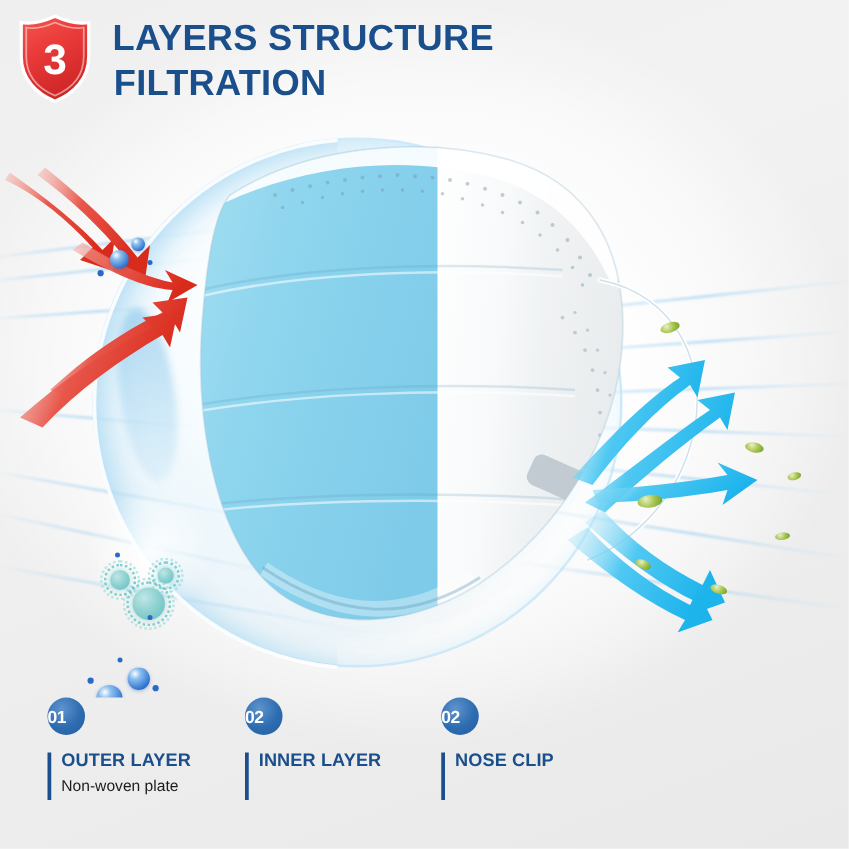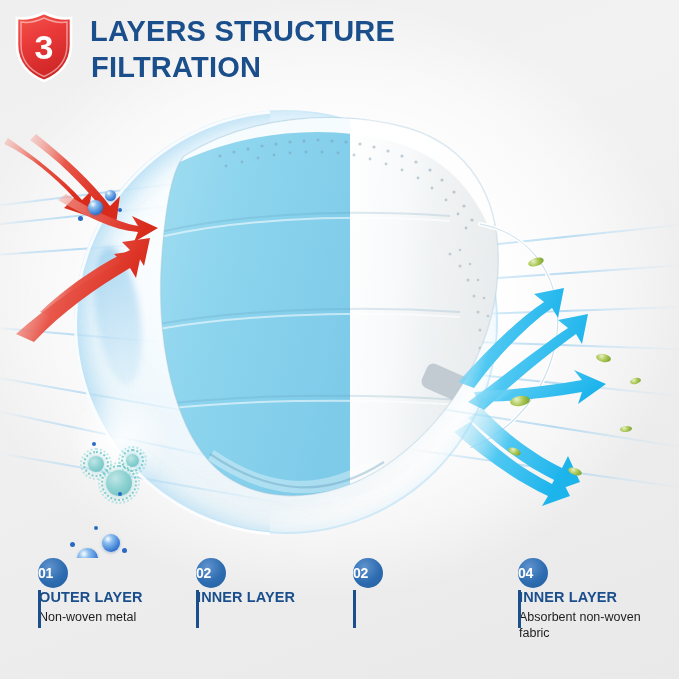--- a/index.html
+++ b/index.html
@@ -174,21 +174,22 @@
     background: radial-gradient(circle at 38% 30%, #5f93cd 0%, #2d6cb0 55%, #255f9f 100%);
     color: #ffffff;
     font-size: 14px;
     font-weight: bold;
     line-height: 30px;
     text-align: left;
     letter-spacing: -0.3px;
   }
   .legend-body {
     position: relative;
-    padding-left: 1px;
+    margin-top: 12px;
+    padding-left: 11px;
   }
   .legend-body::before {
     content: "";
     position: absolute;
     left: 0; top: 2px;
     width: 3px; height: 38px;
     background: #1b4f8c;
   }
   .legend-title {
     font-size: 14.5px;
@@ -448,39 +449,33 @@
       <div class="pollen" style="left:620px; top:330px; width:12px; height:6px; transform:rotate(-6deg);"></div>
     </div>
   </div>
 
   <div class="legend">
 
     <div class="legend-item" style="left:38px; width:145px;">
       <div class="badge">01</div>
       <div class="legend-body">
         <div class="legend-title">OUTER LAYER</div>
-        <div class="legend-sub">Non-woven metal</div>
+        <div class="legend-sub">Non-woven plate</div>
       </div>
     </div>
 
     <div class="legend-item" style="left:196px; width:150px;">
       <div class="badge">02</div>
       <div class="legend-body">
         <div class="legend-title">INNER LAYER</div>
       </div>
     </div>
 
     <div class="legend-item" style="left:353px; width:155px;">
       <div class="badge">02</div>
       <div class="legend-body">
+        <div class="legend-title">NOSE CLIP</div>
       </div>
     </div>
 
-    <div class="legend-item" style="left:518px; width:140px;">
-      <div class="badge">04</div>
-      <div class="legend-body">
-        <div class="legend-title">INNER LAYER</div>
-        <div class="legend-sub">Absorbent non-woven fabric</div>
-      </div>
-    </div>
   </div>
 
 </div>
 
 </body></html>

